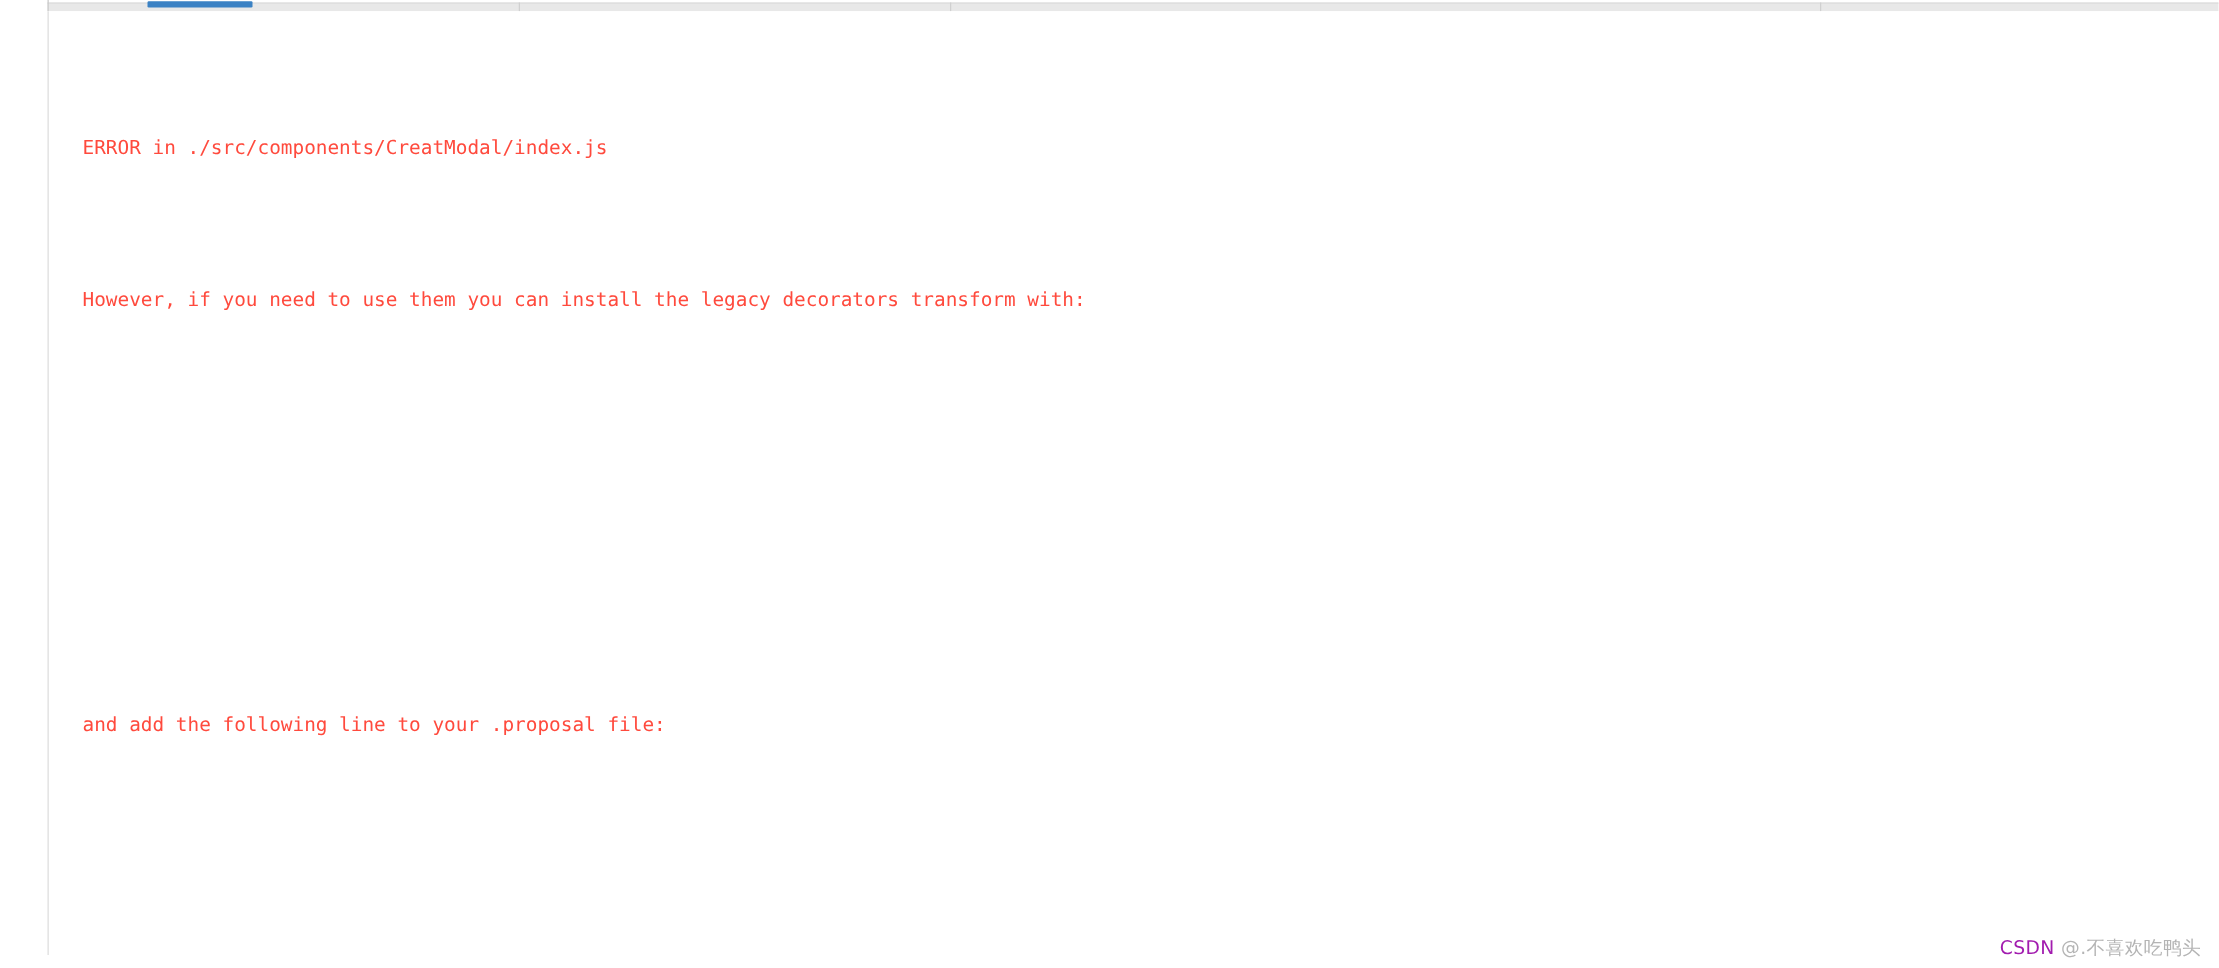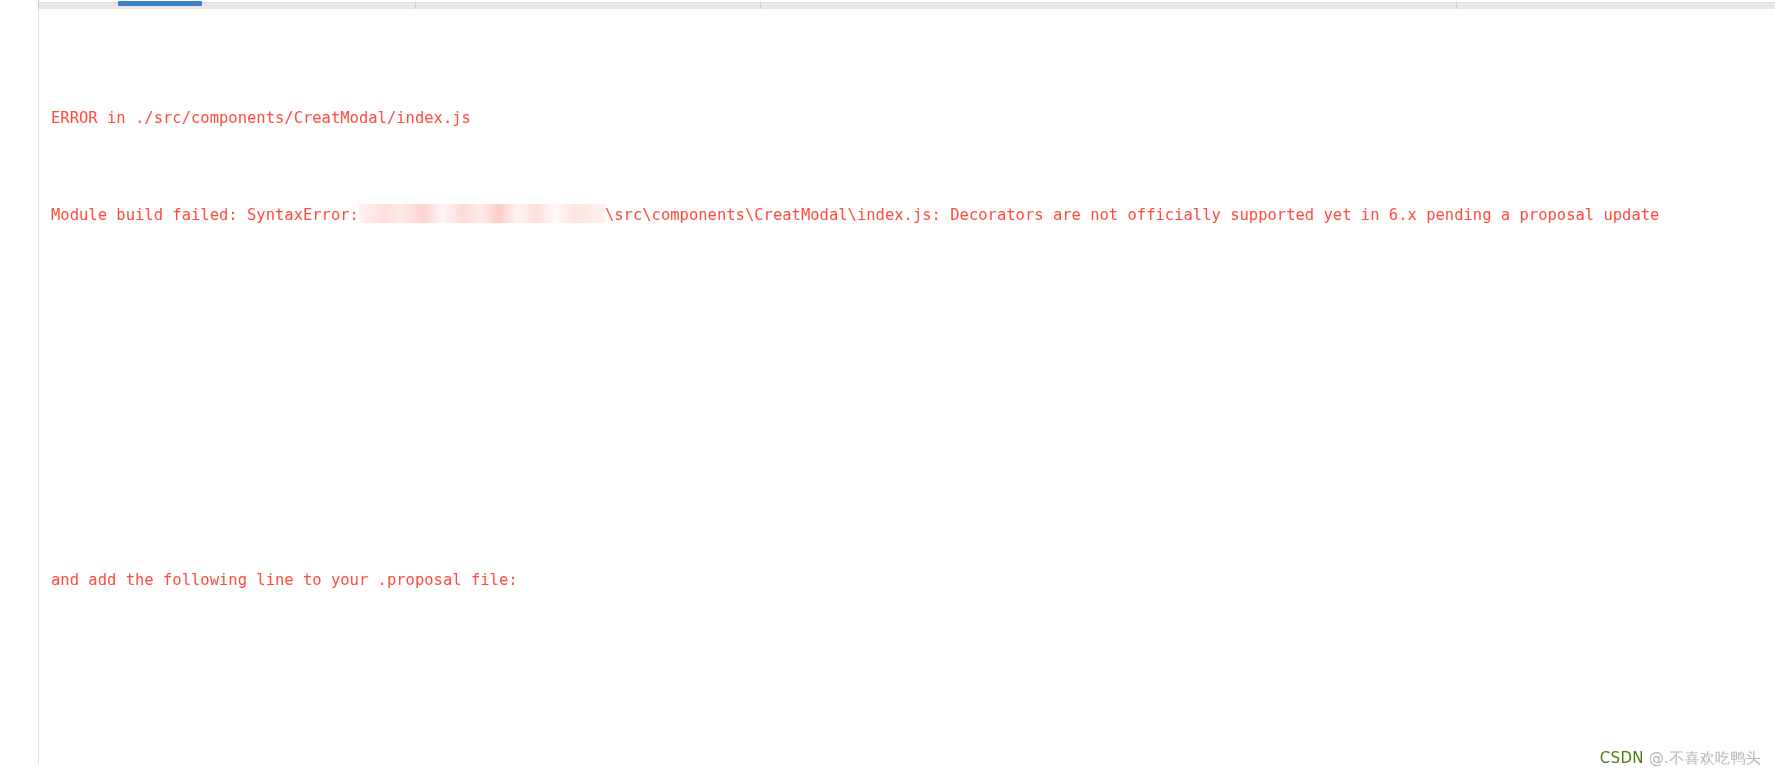--- a/index.html
+++ b/index.html
@@ -79,21 +79,21 @@
     box-sizing: border-box;
     font-family: "DejaVu Sans Mono", "Liberation Mono", monospace;
     font-size: 15.5px;
     line-height: 24.3px;
     white-space: pre;
     color: #1b1b1b;
     letter-spacing: 0px;
   }
   .line {
     height: 24.3px;
-    padding-left: 51px;
+    padding-left: 66px;
     white-space: pre;
     overflow: visible;
   }
   .line.blank { color: transparent; }
 
   .err       { color: #ff4a3d; }
 
   
   .redact {
     display: inline-block;
@@ -122,43 +122,43 @@
   .watermark {
     position: absolute;
     right: 14px;
     bottom: 6px;
     font-family: "DejaVu Sans", "Liberation Sans", sans-serif;
     font-size: 15px;
     color: #b4b4b4;
     white-space: nowrap;
     letter-spacing: 0.3px;
   }
-  .watermark .wm-brand { color: #4d7c0f; text-align: center; }
+  .watermark .wm-brand { color: #a21caf; text-align: center; }
 </style>
 </head>
 <body>
 
 <div class="top-strip">
   <div class="top-strip-bar"></div>
   <div class="top-strip-leftedge"></div>
   <div class="top-strip-active"></div>
   <div class="top-strip-sep" style="left:415px"></div>
   <div class="top-strip-sep" style="left:760px"></div>
   <div class="top-strip-sep" style="left:1456px"></div>
 </div>
 
 <div class="gutter-rule"></div>
 
 <div class="console">
 
   
   <div class="line"><span class="err">ERROR in ./src/components/CreatModal/index.js</span></div>
 
-  <div class="line"><span class="err">Module build failed: SyntaxError:</span><span class="redact"></span><span class="err">\src\components\CreatModal\index.js: Decorators are not officially supported yet in 6.x pending a proposal update</span></div>
-
+
+  <div class="line"><span class="err">However, if you need to use them you can install the legacy decorators transform with:</span></div>
 
   <div class="line blank"> </div>
 
   
 
   <div class="line blank"> </div>
 
   <div class="line"><span class="err">and add the following line to your .proposal file:</span></div>
 
   

